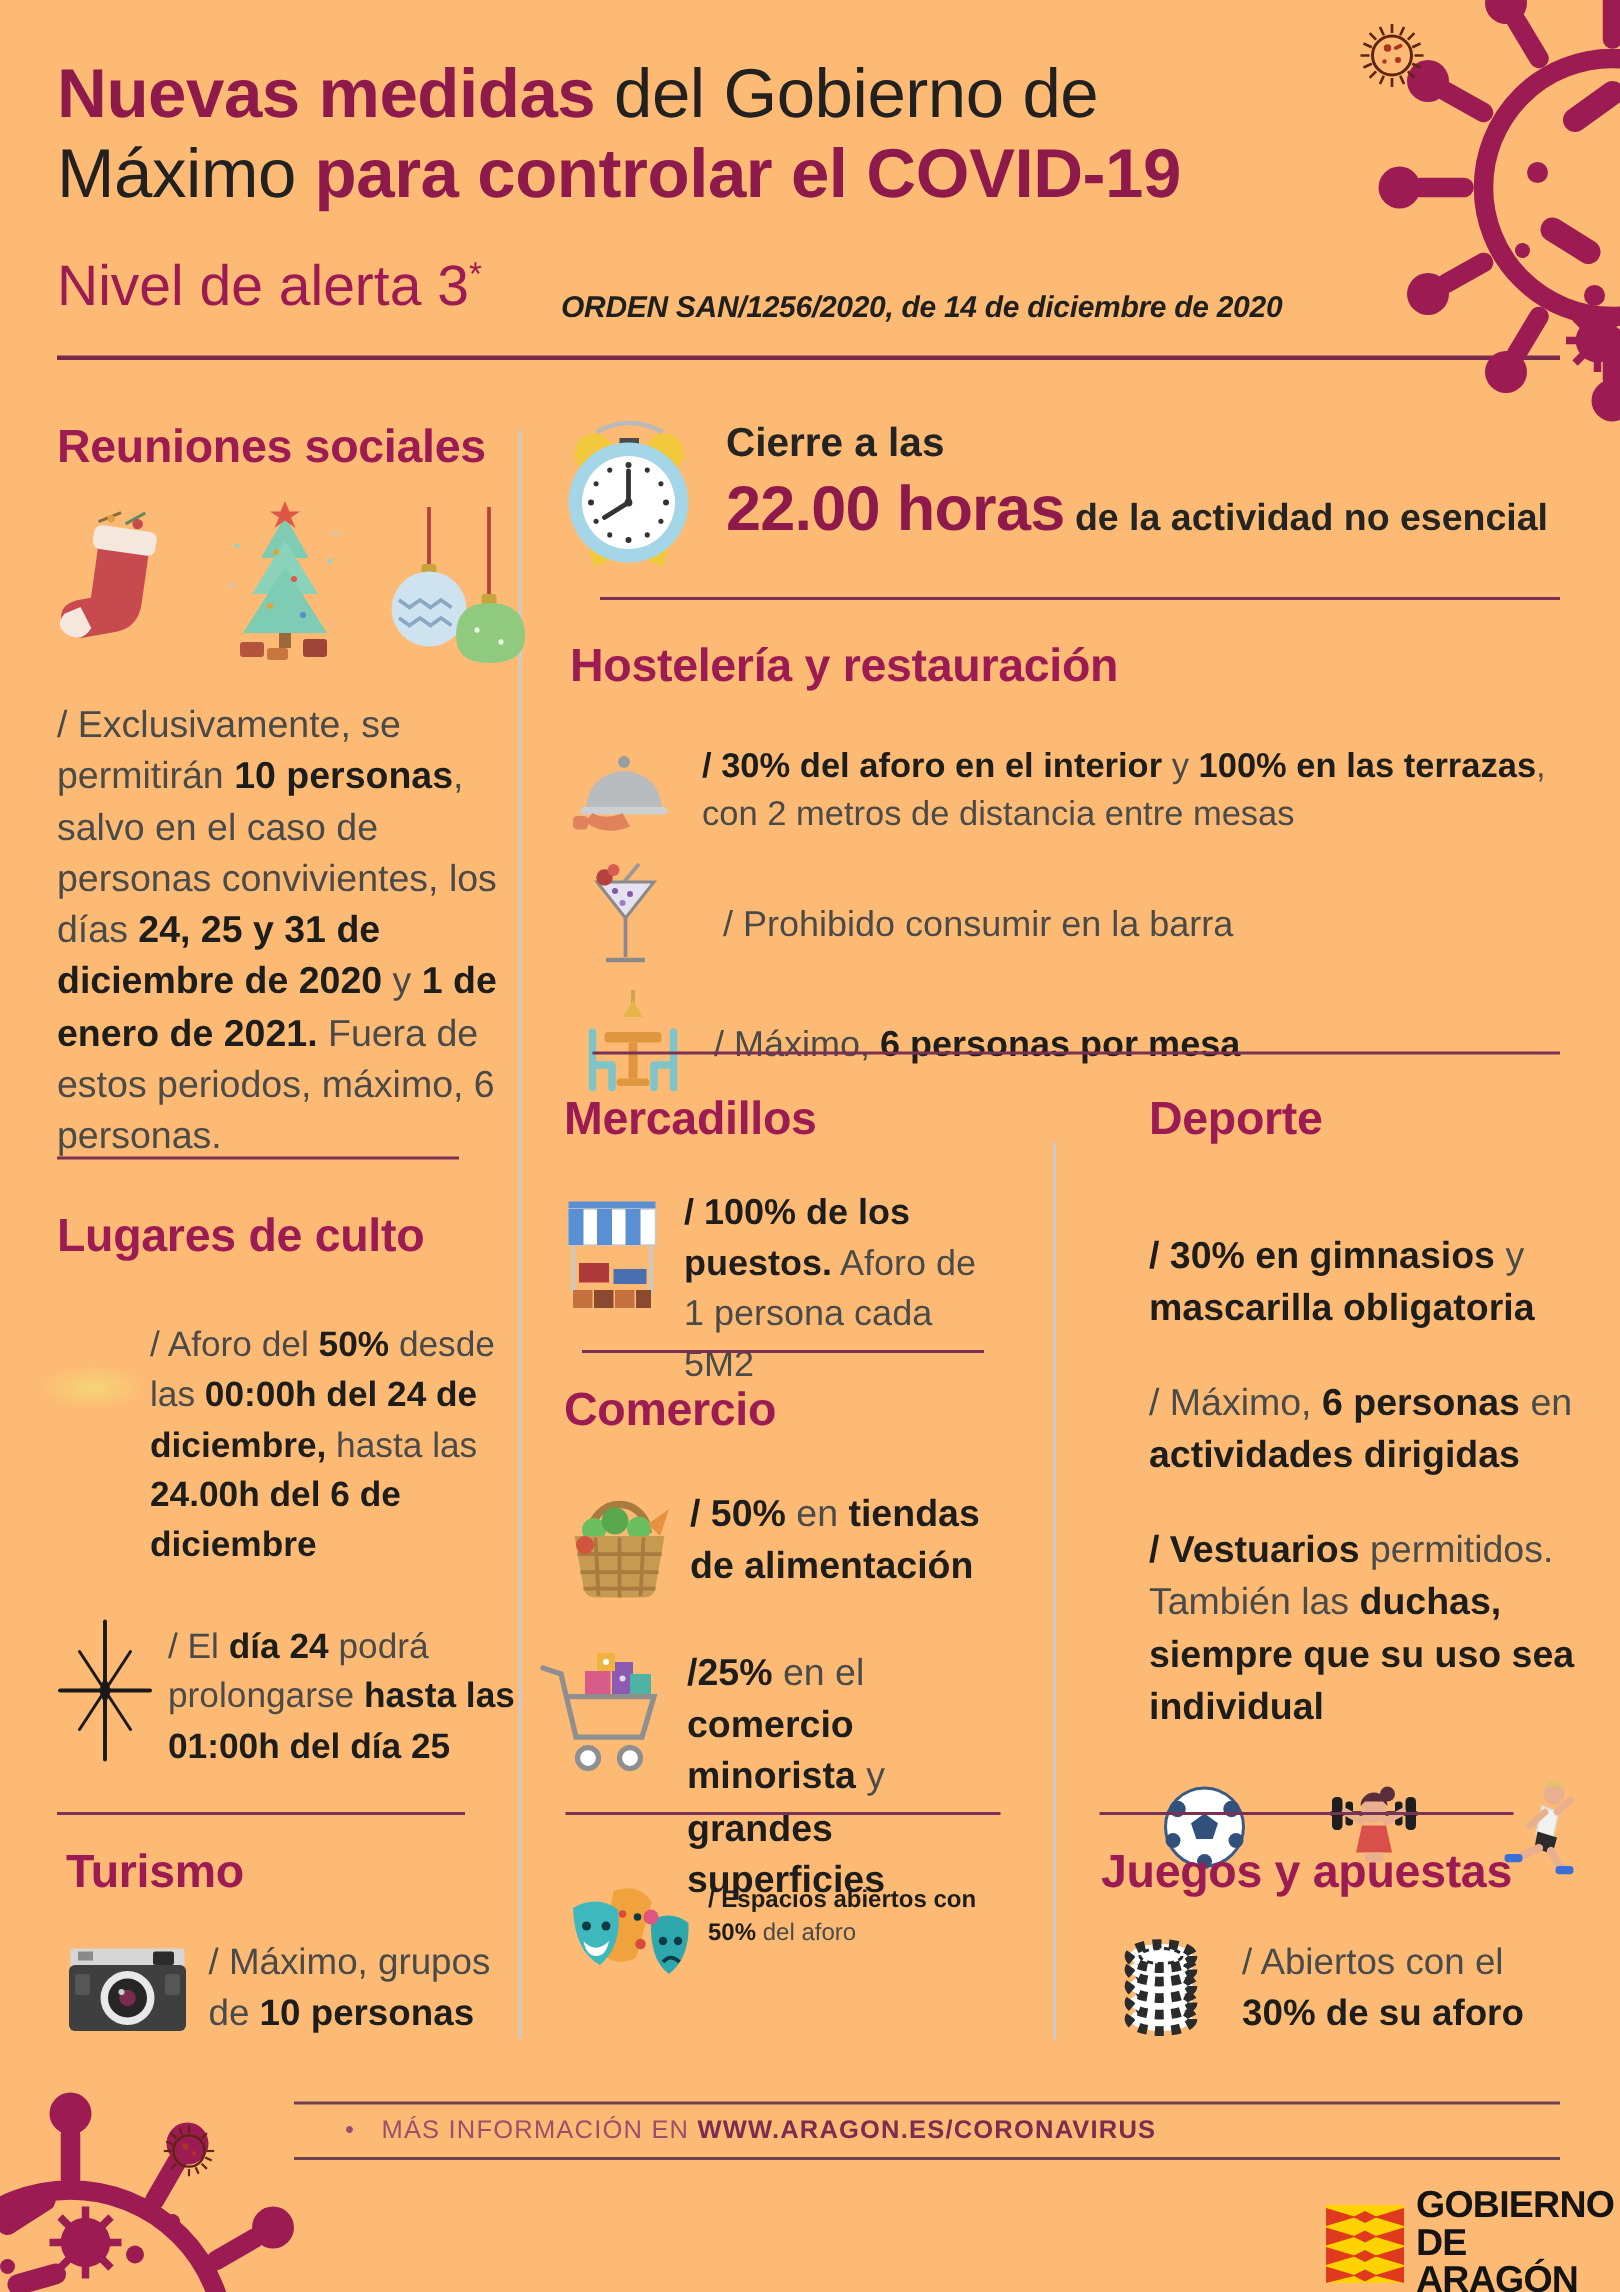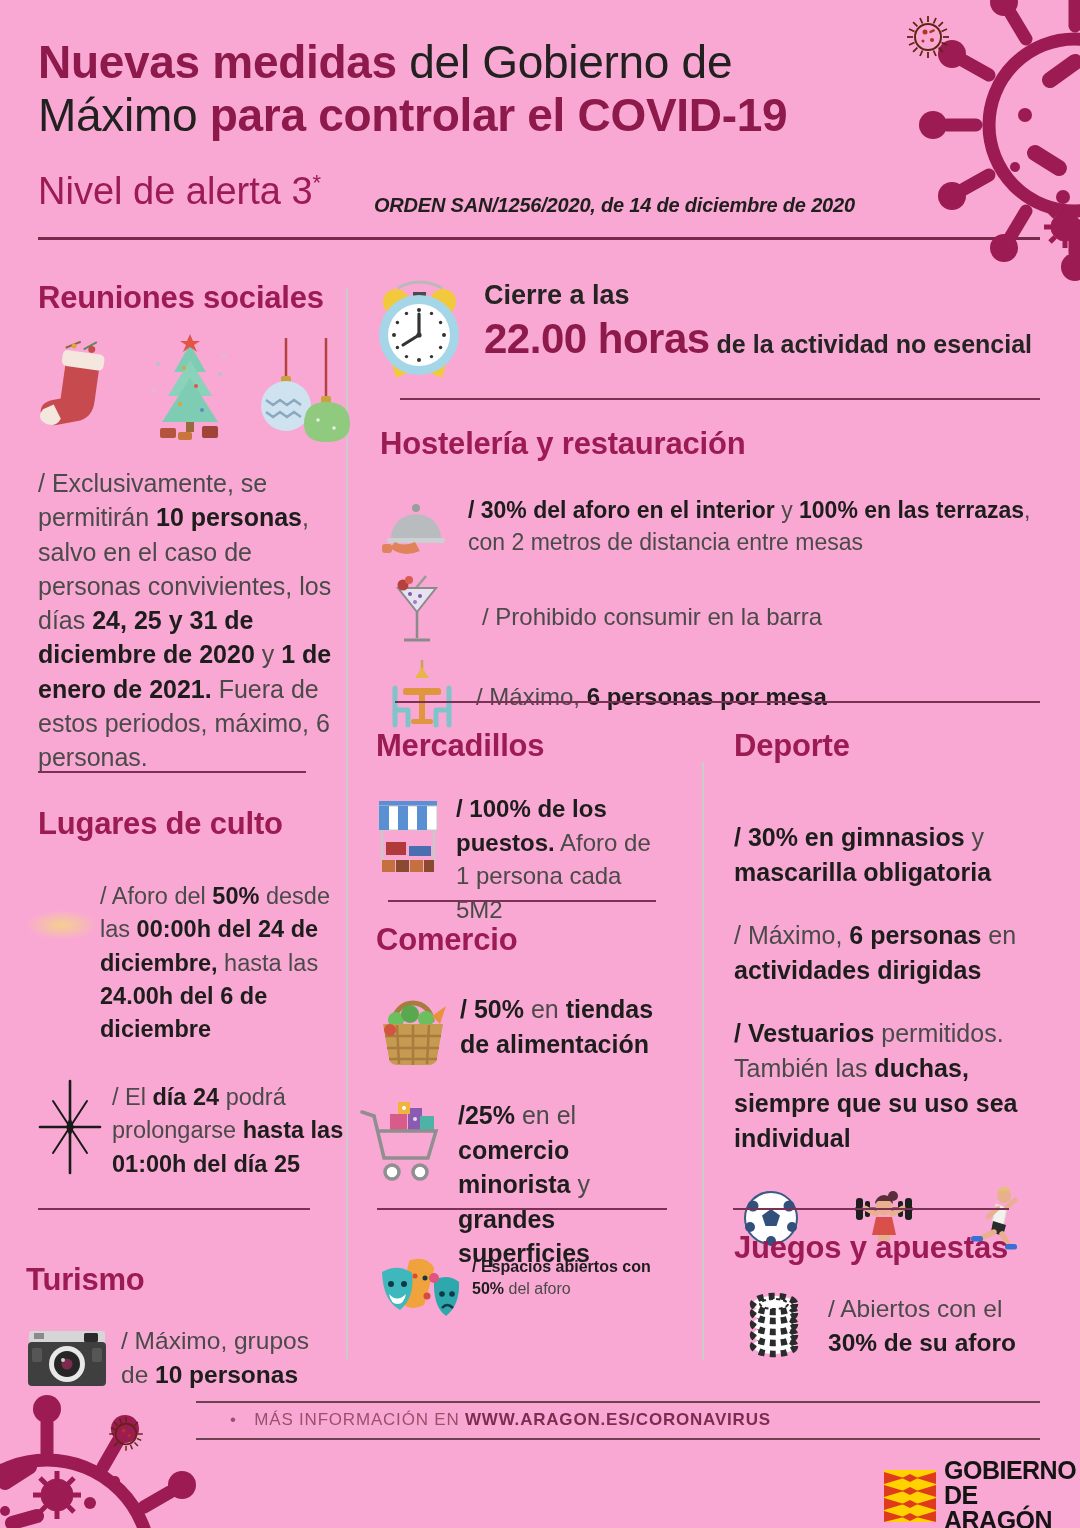--- a/index.html
+++ b/index.html
@@ -1,16 +1,16 @@
 <!DOCTYPE html>
 <html><head>
 <meta charset="utf-8">
 <style>
   html,body{margin:0;padding:0;background:#e9e9e9;}
-  .page{position:relative;width:1080px;height:1528px;background:#f9a8d4;overflow:hidden;
+  .page{position:relative;width:1080px;height:1528px;background:#fdba74;overflow:hidden;
         font-family:"Liberation Sans", sans-serif;-webkit-font-smoothing:antialiased;}
   .abs{position:absolute;}
   
   .title{font-size:46px;line-height:1.16;color:#222120;font-weight:400;letter-spacing:-0.3px;}
   .title b{color:#8e1a4c;font-weight:700;}
   .alert{font-size:38px;color:#9b1b52;font-weight:400;}
   .alert sup{font-size:22px;}
   .order{font-size:20px;font-style:italic;color:#1f1f1e;font-weight:700;letter-spacing:-0.2px;}
   .h2{font-size:31px;font-weight:700;color:#9b1b52;margin:0;letter-spacing:-0.2px;}
   .rich{color:#4a4a48;}
@@ -356,21 +356,21 @@
             <path d="M16 18 L26 60 h44 l8 -27 H22"></path>
           </g>
           <circle cx="34" cy="74" r="7" fill="#fff" stroke="#8f8f8f" stroke-width="3.5"></circle>
           <circle cx="62" cy="74" r="7" fill="#fff" stroke="#8f8f8f" stroke-width="3.5"></circle>
         </svg>
       </span>
       <div class="rich" style="font-size:25px;line-height:1.38;flex:1;"><b>/25%</b><span> en el </span><b>comercio minorista</b><span> y </span><b>grandes superficies</b></div>
     </div>
   </div>
 
-  <div class="abs" style="left:734px;top:728px;width:308px;">
+  <div class="abs" style="left:766px;top:728px;width:308px;">
     <div class="h2">Deporte</div>
     <div class="rich" style="margin-top:56px;font-size:25px;line-height:1.4;"><b>/ 30% en gimnasios</b><span> y </span><b>mascarilla obligatoria</b></div>
     <div class="rich" style="margin-top:28px;font-size:25px;line-height:1.4;"><span>/ Máximo, </span><b>6 personas</b><span> en </span><b>actividades dirigidas</b></div>
     <div class="rich" style="margin-top:28px;font-size:25px;line-height:1.4;"><b>/ Vestuarios</b><span> permitidos. También las </span><b>duchas, siempre que su uso sea individual</b></div>
     <div style="display:flex;justify-content:space-between;align-items:center;margin-top:30px;padding:0 8px;width:280px;">
       <span class="icon">
         <svg width="58" height="58" viewBox="0 0 58 58">
           <circle cx="29" cy="29" r="26" fill="#ffffff" stroke="#3c5a86" stroke-width="2"></circle>
           <polygon points="29,20 38,26.5 34.5,37 23.5,37 20,26.5" fill="#32507c"></polygon>
           <circle cx="11" cy="17" r="5.5" fill="#32507c"></circle>
@@ -410,21 +410,21 @@
           <rect x="37" y="58" width="12" height="5.5" rx="2.5" fill="#3a6fd8"></rect>
         </svg>
       </span>
     </div>
   </div>
 
   <div class="rule" style="left:38px;top:1208px;width:272px;"></div>
   <div class="rule" style="left:377px;top:1208px;width:290px;"></div>
   <div class="rule" style="left:733px;top:1208px;width:276px;"></div>
 
-  <div class="abs" style="left:26px;top:1230px;width:302px;margin-top:32px;">
+  <div class="abs" style="left:44px;top:1230px;width:302px;">
     <div class="h2">Turismo</div>
     <div class="item" style="margin-top:26px;">
       <span class="icon" style="width:95px;">
         <svg width="82" height="66" viewBox="0 0 82 66">
           <rect x="3" y="7" width="76" height="13" rx="2" fill="#d6d6d6"></rect>
           <rect x="8" y="9" width="10" height="6" fill="#8a8a8a"></rect>
           <rect x="58" y="9" width="14" height="9" rx="1.5" fill="#2b2b2b"></rect>
           <rect x="2" y="18" width="78" height="44" rx="4" fill="#3f3f3f"></rect>
           <circle cx="41" cy="40" r="18" fill="#e8e8e8"></circle>
           <circle cx="41" cy="40" r="13" fill="#262626"></circle>

